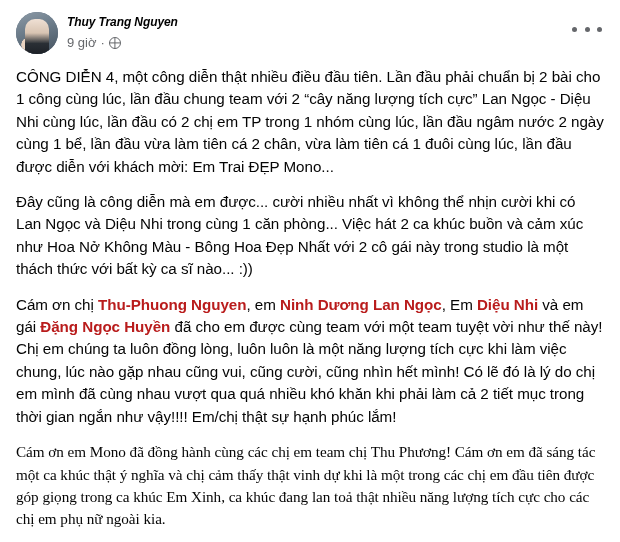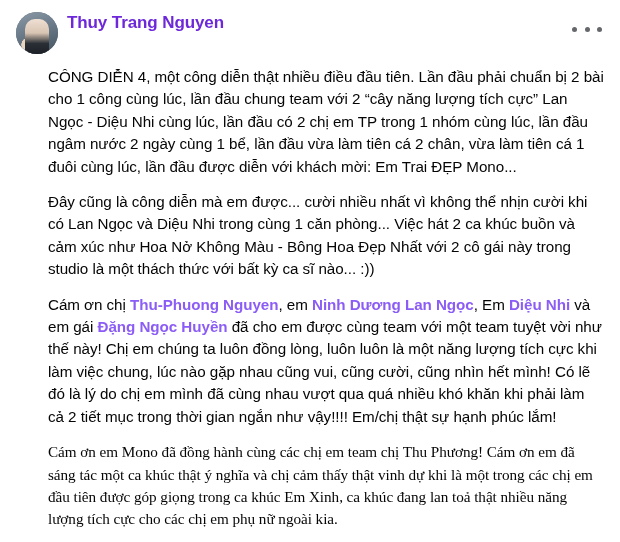--- a/index.html
+++ b/index.html
@@ -55,25 +55,26 @@
     border-radius: 10px 10px 2px 2px;
     background: linear-gradient(180deg, #efe0d4 0%, #d8c4b2 40%, #2a2f35 70%, #1d2127 100%);
   }
   .name-block {
     display: flex;
     flex-direction: column;
     justify-content: center;
     padding-top: 1px;
   }
   .author-name {
-    font-size: 17px;
+    font-size: 12px;
     font-weight: bold;
     line-height: 19px;
-    color: #6d28d9;
+    color: #000000;
     letter-spacing: -0.1px;
+    font-style: italic;
   }
   .meta-line {
     display: flex;
     align-items: center;
     font-size: 13px;
     color: #65676b;
     line-height: 16px;
     margin-top: 3px;
   }
   .meta-sep {
@@ -126,47 +127,51 @@
     width: 5px;
     height: 5px;
     border-radius: 50%;
     background: #65676b;
   }
   .post-body {
     font-size: 15.2px;
     line-height: 22.4px;
     color: #050505;
     letter-spacing: -0.05px;
-    margin-left: 32px;
   }
   .para {
     margin: 0 0 13px 0;
   }
   .para:last-child {
     margin-bottom: 0;
     font-family: Liberation Serif, serif;
   }
   .tag {
-    color: #8b5cf6;
+    color: #b91c1c;
     font-weight: bold;
     cursor: pointer;
   }
 </style>
 </head>
 <body>
 
 <div class="post">
 
   <div class="post-header">
     <div class="avatar">
       <div class="av-bg"></div>
       <div class="av-figure"></div>
     </div>
     <div class="name-block">
       <div class="author-name">Thuy Trang Nguyen</div>
+      <div class="meta-line">
+        <span>9 giờ</span>
+        <span class="meta-sep">·</span>
+        <span class="globe-icon"></span>
+      </div>
     </div>
     <div class="menu-dots">
       <span></span>
       <span></span>
       <span></span>
     </div>
   </div>
 
   <div class="post-body" id="post-body">
       <div class="para"><span>CÔNG DIỄN 4, một công diễn thật nhiều điều đầu tiên. Lần đầu phải chuẩn bị 2 bài cho 1 công cùng lúc, lần đầu chung team với 2 “cây năng lượng tích cực” Lan Ngọc - Diệu Nhi cùng lúc, lần đầu có 2 chị em TP trong 1 nhóm cùng lúc, lần đầu ngâm nước 2 ngày cùng 1 bể, lần đầu vừa làm tiên cá 2 chân, vừa làm tiên cá 1 đuôi cùng lúc, lần đầu được diễn với khách mời: Em Trai ĐẸP Mono...</span></div>

